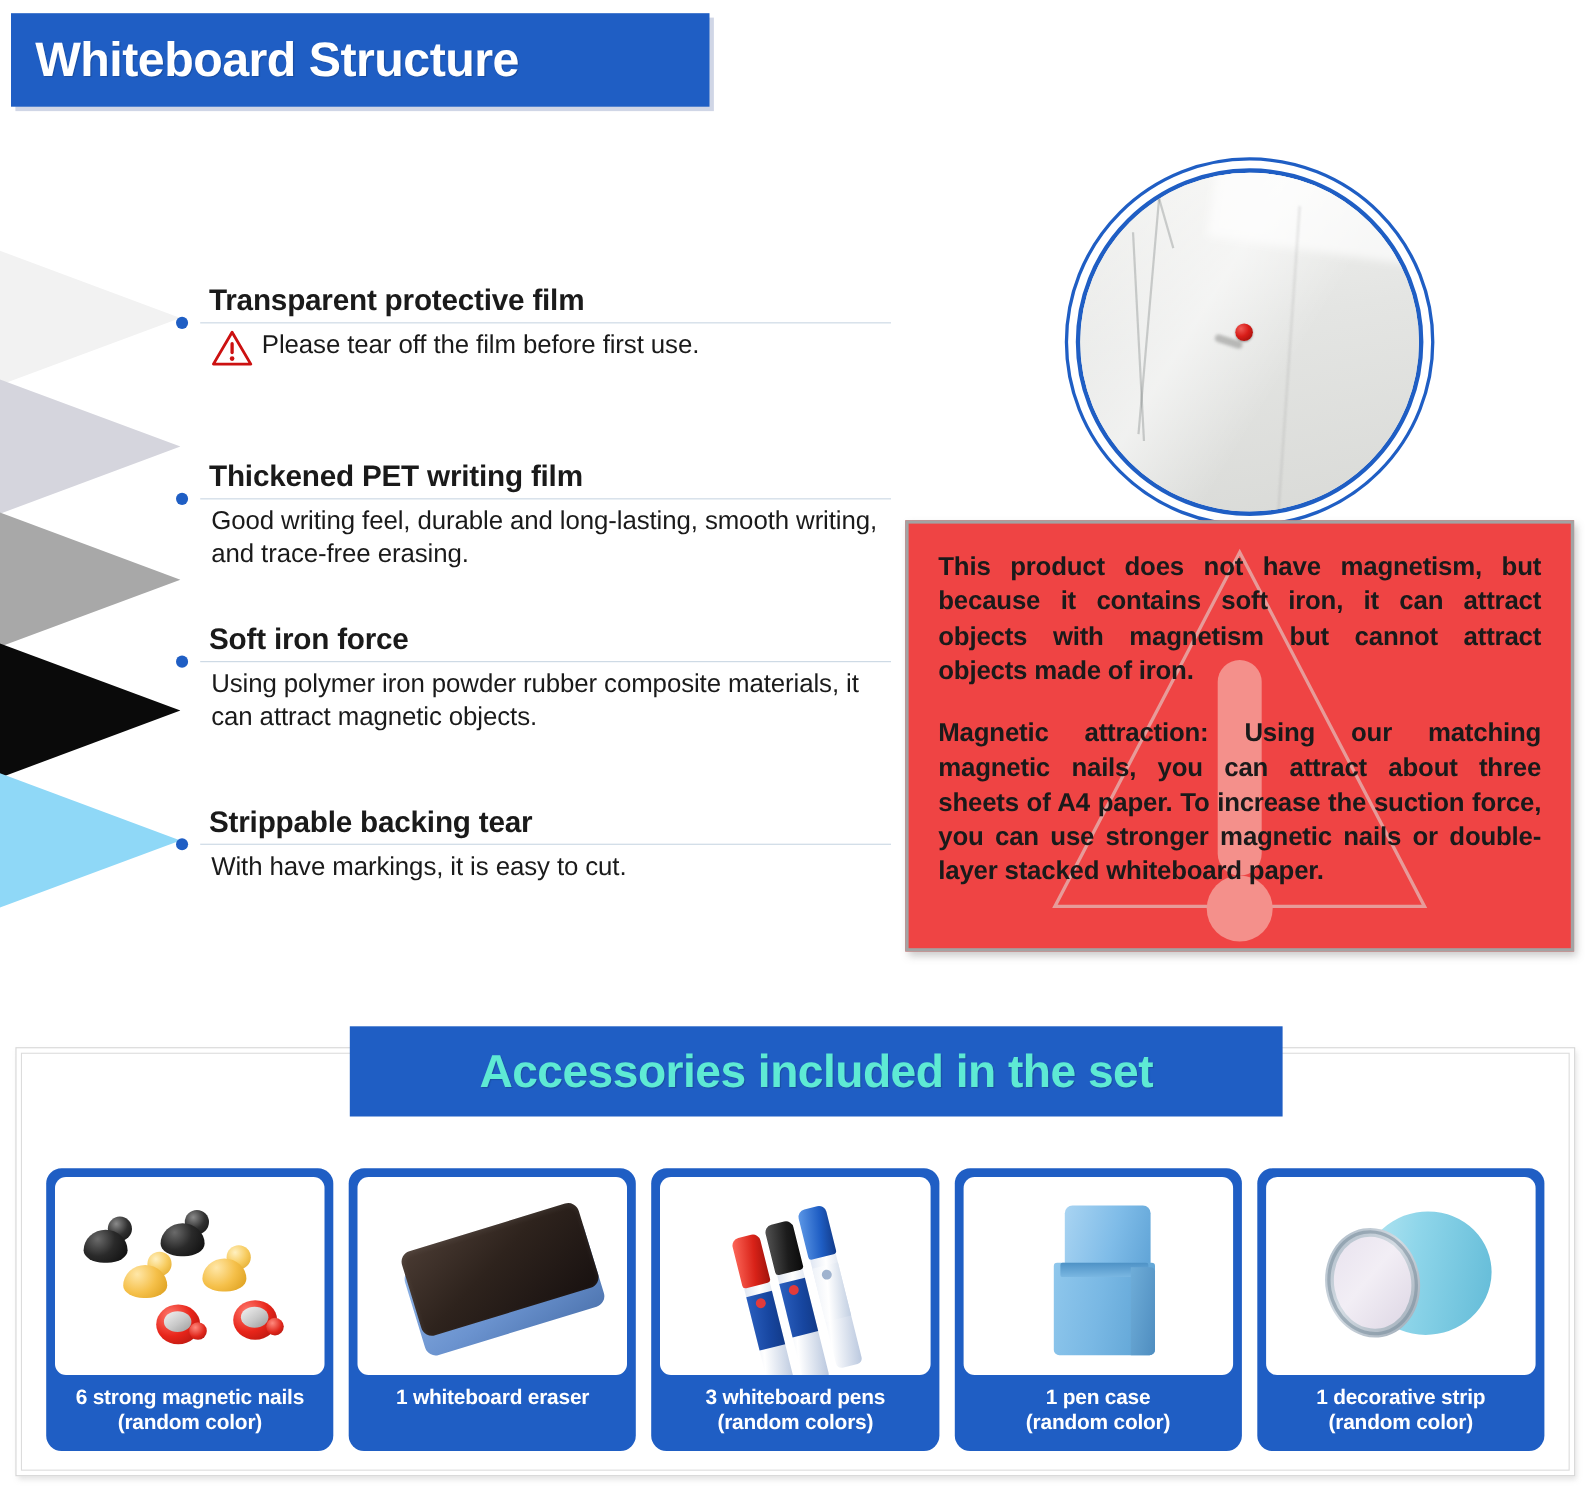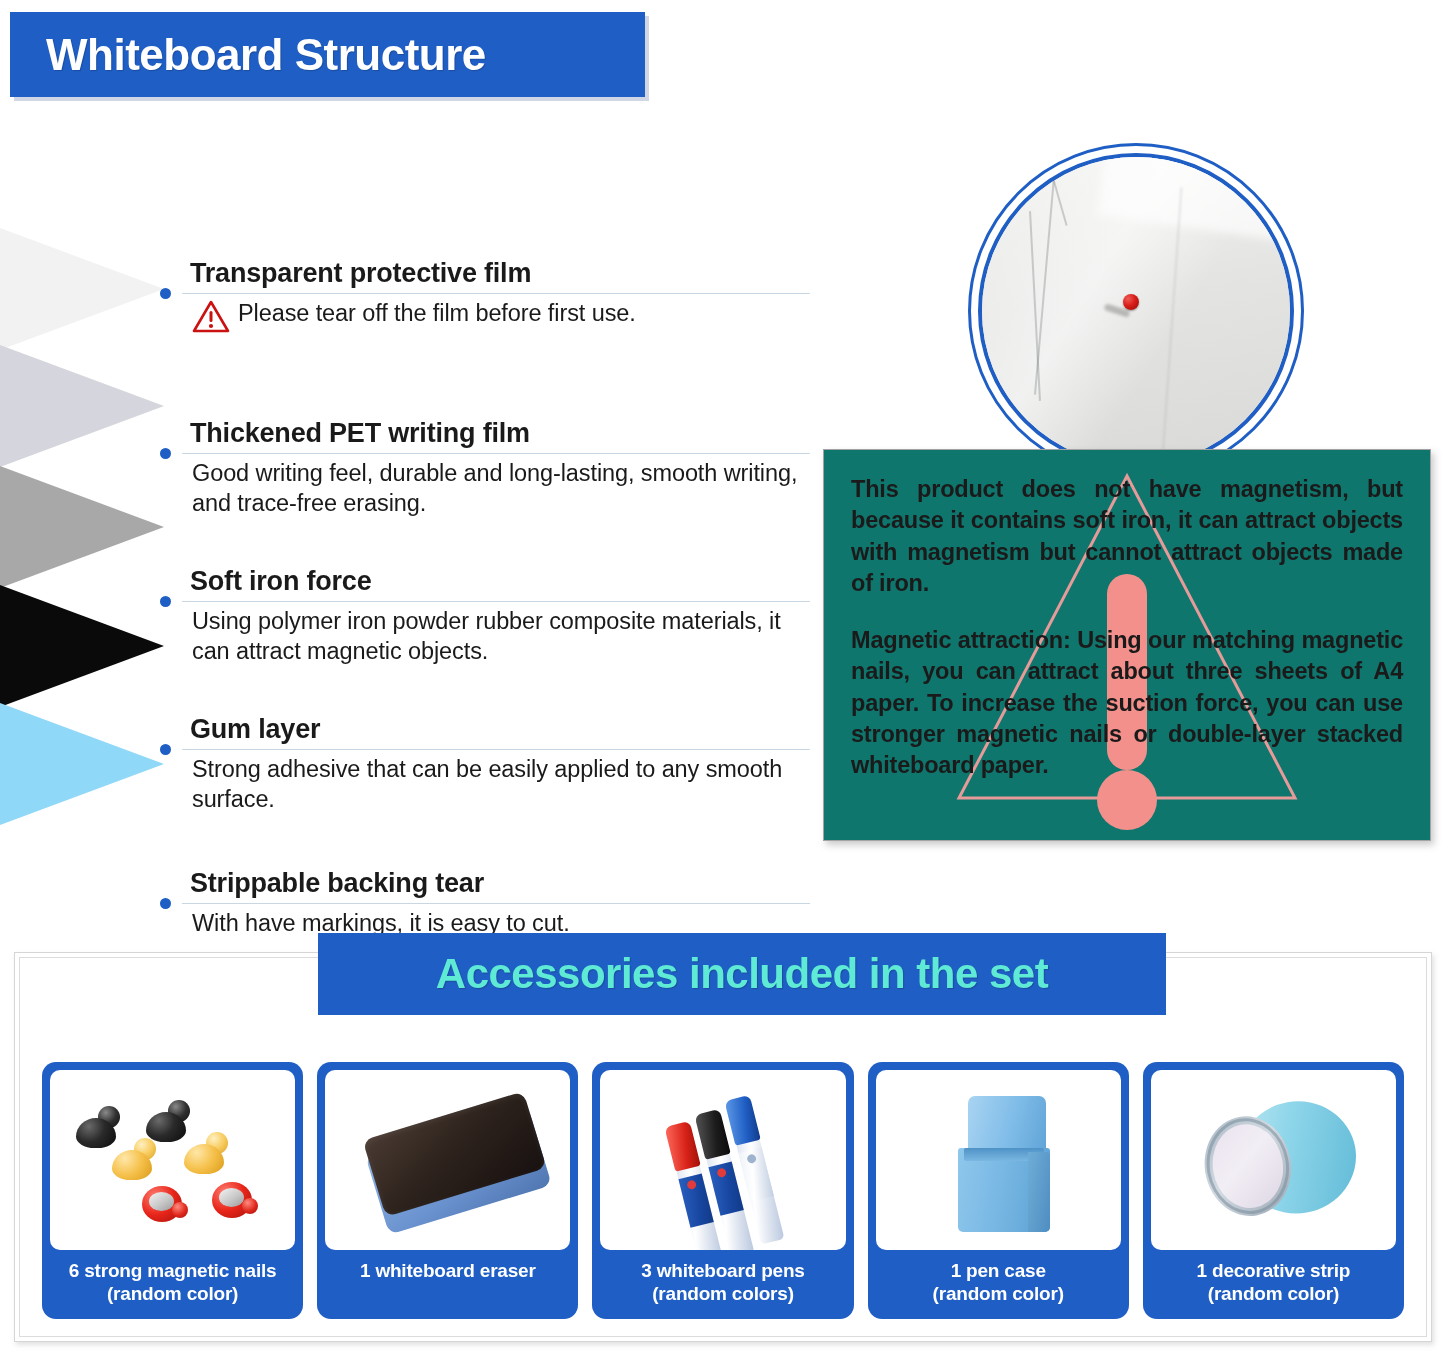--- a/index.html
+++ b/index.html
@@ -30,21 +30,21 @@
     background: #1f5ec4;
     box-shadow: 4px 4px 0 rgba(150,165,200,0.45);
     display: flex;
     align-items: center;
   }
   .title-banner .title-text {
     color: #ffffff;
     font-size: 44px;
     font-weight: bold;
     letter-spacing: -0.5px;
-    padding-left: 36px;
+    padding-left: 22px;
     text-shadow: 1px 1px 1px rgba(0,0,0,0.18);
   }
 
   
   .layers {
     position: absolute;
     left: -8px;
     top: 225px;
     width: 180px;
     height: 620px;
@@ -170,25 +170,25 @@
     background: rgba(120,120,118,0.45);
     border-radius: 4px;
     transform: rotate(18deg);
     filter: blur(1.5px);
   }
 
   
   .note-box {
     position: absolute;
     left: 823px;
-    top: 449px;
+    top: 473px;
     width: 608px;
     height: 392px;
-    background: #0f766e;
-    border: 1px solid #a3a3a3;
+    background: #ef4444;
+    border: 3px solid #a3a3a3;
     box-shadow: 3px 4px 7px rgba(140,140,140,0.45);
     overflow: hidden;
   }
   .note-watermark {
     position: absolute;
     left: 50%;
     top: 12px;
     width: 360px;
     height: 370px;
     transform: translateX(-50%);
@@ -480,27 +480,20 @@
     <div class="feature">
       <div class="feature-title">Soft iron force</div>
       <div class="feature-rule">
         <span class="feature-dot"></span>
       </div>
       <div class="feature-desc">Using polymer iron powder rubber composite materials, it can attract magnetic objects.</div>
     </div>
 
     <div class="f-gap-sm"></div>
 
-    <div class="feature">
-      <div class="feature-title">Gum layer</div>
-      <div class="feature-rule">
-        <span class="feature-dot"></span>
-      </div>
-      <div class="feature-desc">Strong adhesive that can be easily applied to any smooth surface.</div>
-    </div>
 
     <div class="f-gap-md"></div>
 
     <div class="feature">
       <div class="feature-title">Strippable backing tear</div>
       <div class="feature-rule">
         <span class="feature-dot"></span>
       </div>
       <div class="feature-desc">With have markings, it is easy to cut.</div>
     </div>

